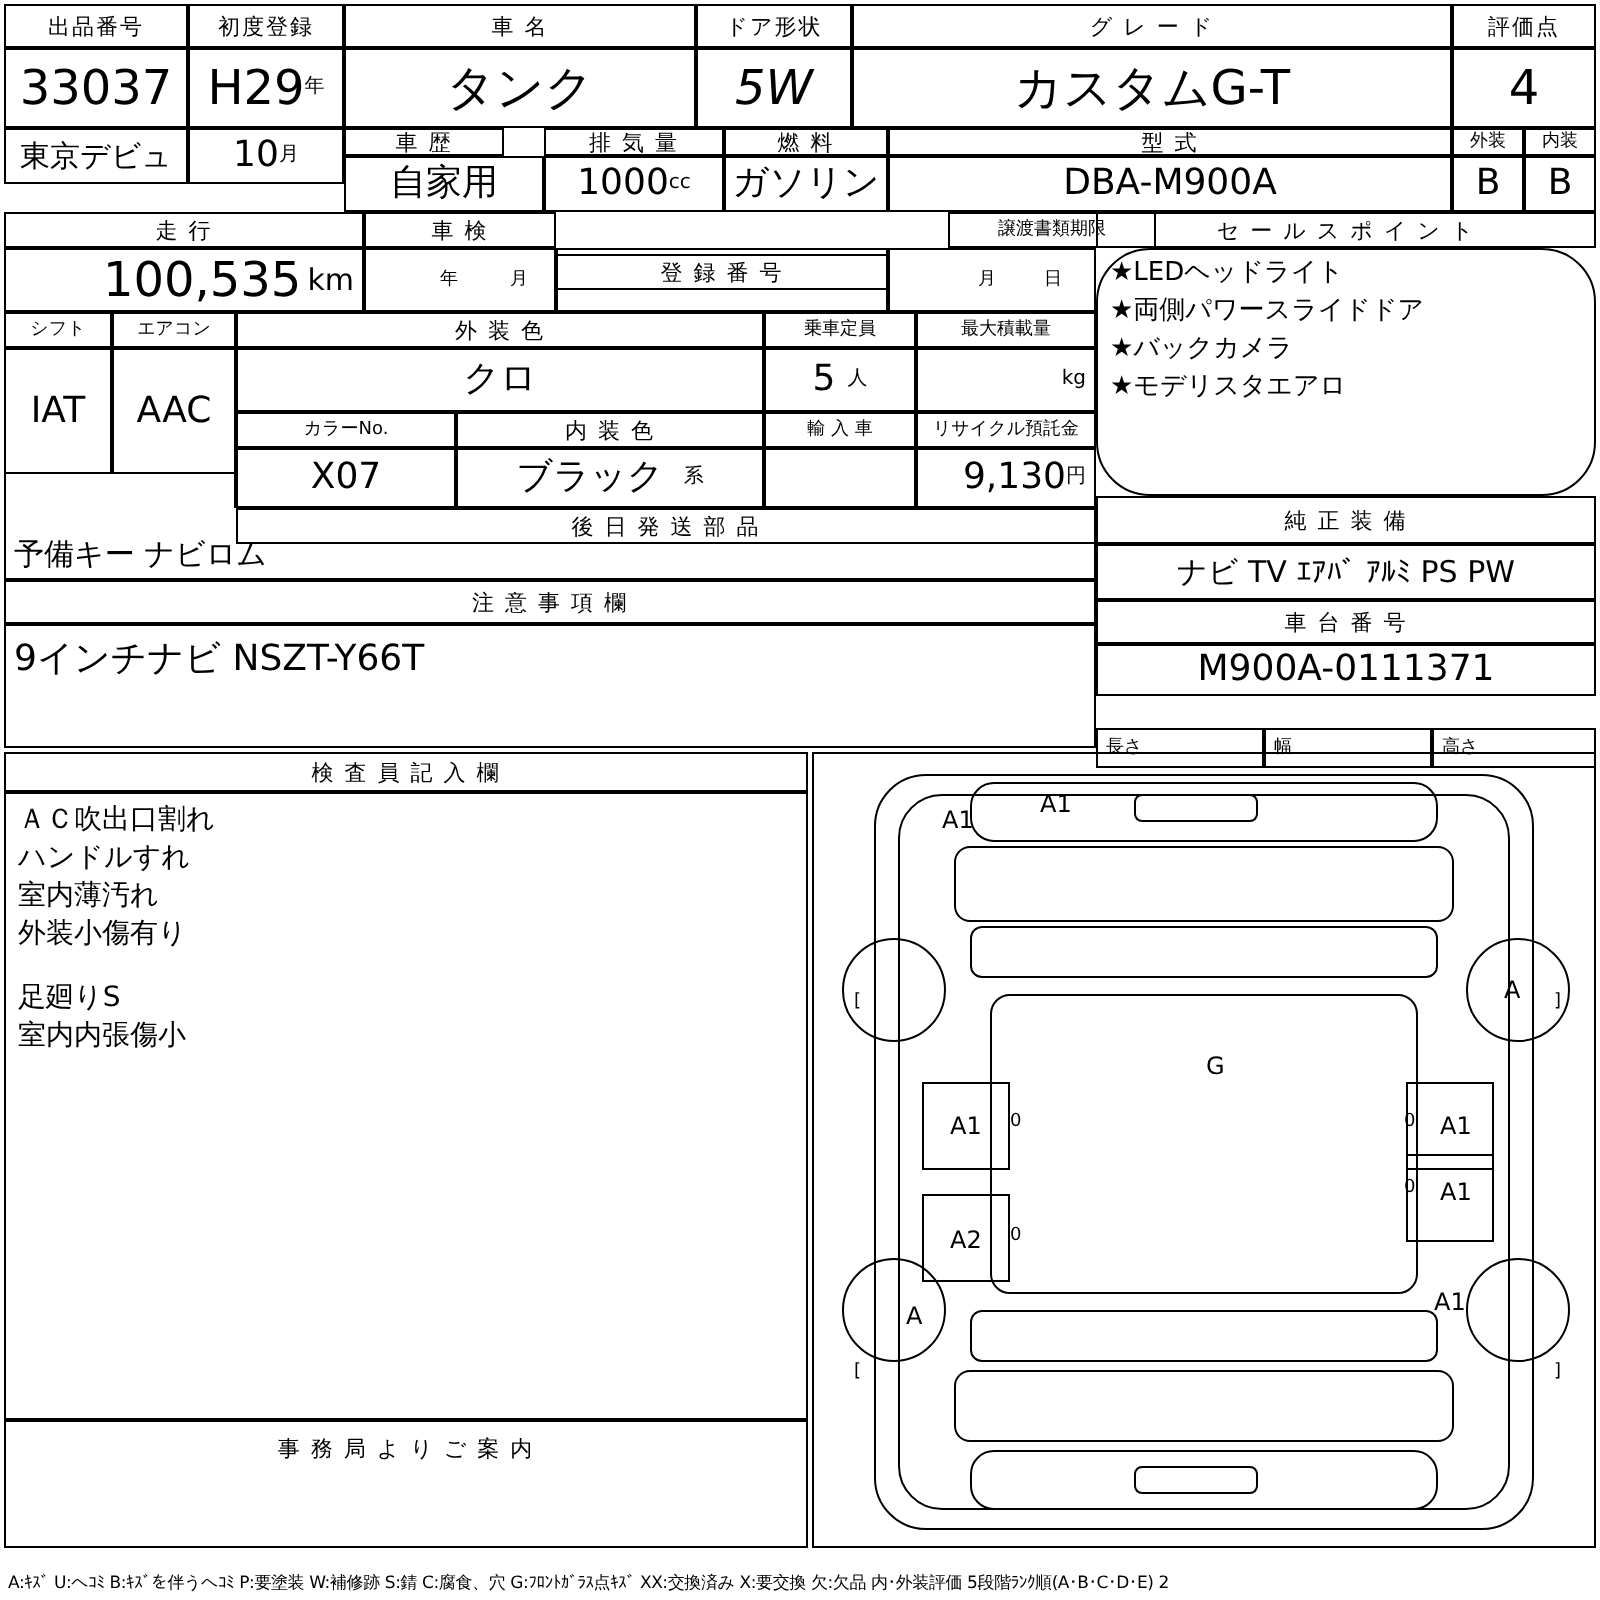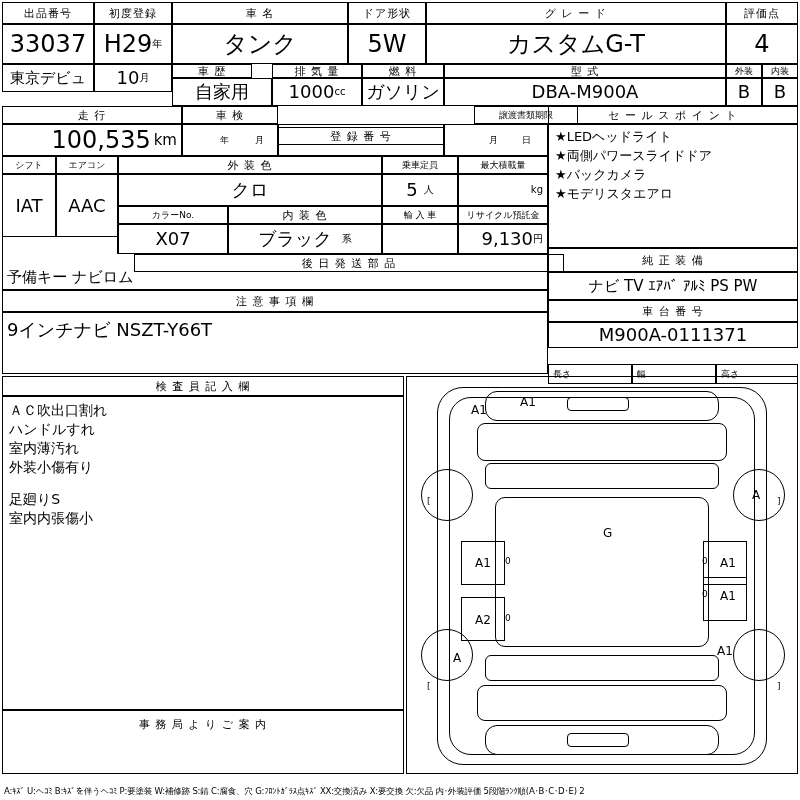--- a/index.html
+++ b/index.html
@@ -116,21 +116,21 @@
   </div>
   <div class="cell" style="left:94px;top:64px;width:78px;height:28px;">
     <span class="val-md">10</span>
       <span class="sub">月</span>
   </div>
 
   <div class="cell hdr" style="left:172px;top:2px;width:176px;height:22px;">車 名</div>
   <div class="cell val-lg" style="left:172px;top:24px;width:176px;height:40px;">タンク</div>
 
   <div class="cell hdr" style="left:348px;top:2px;width:78px;height:22px;">ドア形状</div>
-  <div class="cell val-lg" style="left:348px;top:24px;width:78px;height:40px;">5W</div>
+  <div class="cell val-lg" style="left:348px;top:24px;width:78px;height:40px;font-style:italic;">5W</div>
 
   <div class="cell hdr" style="left:426px;top:2px;width:300px;height:22px;">グ レ ー ド</div>
   <div class="cell val-lg" style="left:426px;top:24px;width:300px;height:40px;">カスタムG-T</div>
 
   <div class="cell hdr" style="left:726px;top:2px;width:72px;height:22px;">評価点</div>
   <div class="cell val-lg" style="left:726px;top:24px;width:72px;height:40px;">4</div>
 
   <div class="cell hdr" style="left:172px;top:64px;width:80px;height:14px;">車 歴</div>
   <div class="cell val-md" style="left:172px;top:78px;width:100px;height:28px;">自家用</div>
 
@@ -166,21 +166,21 @@
   <div class="cell hdr" style="left:278px;top:106px;width:166px;height:18px;margin-top:21px;">登 録 番 号</div>
   <div class="cell val" style="left:278px;top:124px;width:166px;height:32px;"></div>
 
   <div class="cell hdr-sm" style="left:444px;top:106px;width:104px;height:18px;margin-left:30px;">譲渡書類期限</div>
   <div class="cell" style="left:444px;top:124px;width:104px;height:32px;">
     <span class="hdr-sm" style="margin-left:28px;">月</span>
       <span class="hdr-sm" style="margin-left:24px;">日</span>
   </div>
 
   <div class="cell hdr" style="left:548px;top:106px;width:250px;height:18px;">セ ー ル ス ポ イ ン ト</div>
-  <div class="cell" style="left:548px;top:124px;width:250px;height:124px;flex-direction:column;align-items:flex-start;justify-content:flex-start;padding:5px 0 0 6px;">
+  <div class="cell" style="left:548px;top:124px;width:250px;height:124px;flex-direction:column;align-items:flex-start;justify-content:flex-start;padding:5px 0 0 6px;border-radius:27px;">
     <div class="sales-line" style="margin-bottom:6px;">★LEDヘッドライト</div>
     <div class="sales-line" style="margin-bottom:6px;">★両側パワースライドドア</div>
     <div class="sales-line" style="margin-bottom:6px;">★バックカメラ</div>
     <div class="sales-line">★モデリスタエアロ</div>
   </div>
 
   <div class="cell hdr-sm" style="left:2px;top:156px;width:54px;height:18px;">シフト</div>
   <div class="cell hdr-sm" style="left:56px;top:156px;width:62px;height:18px;">エアコン</div>
   <div class="cell val-md" style="left:2px;top:174px;width:54px;height:62px;border-bottom:none;">IAT</div>
   <div class="cell val-md" style="left:56px;top:174px;width:62px;height:62px;border-bottom:none;">AAC</div>
@@ -210,21 +210,21 @@
 
   <div class="cell hdr-sm" style="left:382px;top:206px;width:76px;height:18px;">輸 入 車</div>
   <div class="cell val-md" style="left:382px;top:224px;width:76px;height:30px;"></div>
 
   <div class="cell hdr-sm" style="left:458px;top:206px;width:90px;height:18px;">リサイクル預託金</div>
   <div class="cell right" style="left:458px;top:224px;width:90px;height:30px;">
     <span class="val-md">9,130</span>
       <span class="sub">円</span>
   </div>
 
-  <div class="cell hdr" style="left:118px;top:254px;width:430px;height:18px;margin-left:16px;">後 日 発 送 部 品</div>
+  <div class="cell hdr" style="left:118px;top:254px;width:430px;height:18px;">後 日 発 送 部 品</div>
   <div class="cell left val" style="left:2px;top:254px;width:546px;height:36px;border-top:none;padding-top:16px;align-items:flex-start;">予備キー ナビロム</div>
   <div class="cell" style="left:2px;top:236px;width:116px;height:18px;border-bottom:none;"></div>
 
   <div class="cell hdr" style="left:548px;top:248px;width:250px;height:24px;">純 正 装 備</div>
   <div class="cell val" style="left:548px;top:272px;width:250px;height:28px;">ナビ TV ｴｱﾊﾞ ｱﾙﾐ PS PW</div>
 
   <div class="cell hdr" style="left:2px;top:290px;width:546px;height:22px;">注 意 事 項 欄</div>
   <div class="cell left val-md" style="left:2px;top:312px;width:546px;height:62px;align-items:flex-start;padding-top:8px;">9インチナビ NSZT-Y66T</div>
 
   <div class="cell hdr" style="left:548px;top:300px;width:250px;height:22px;">車 台 番 号</div>

